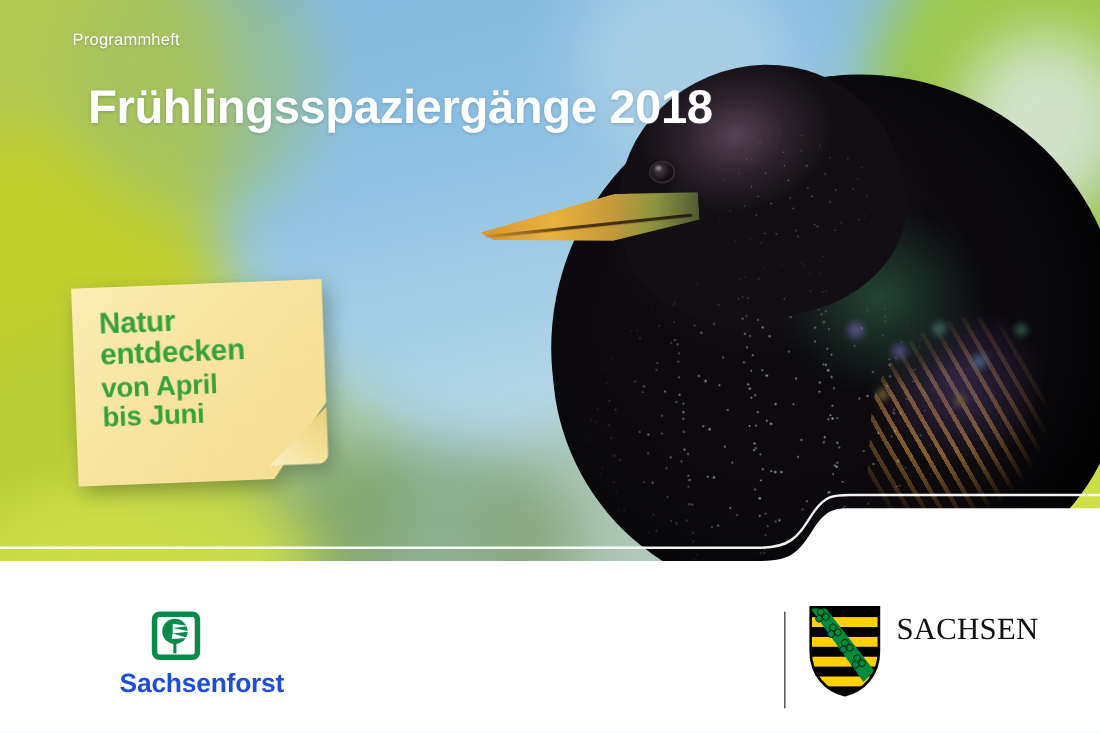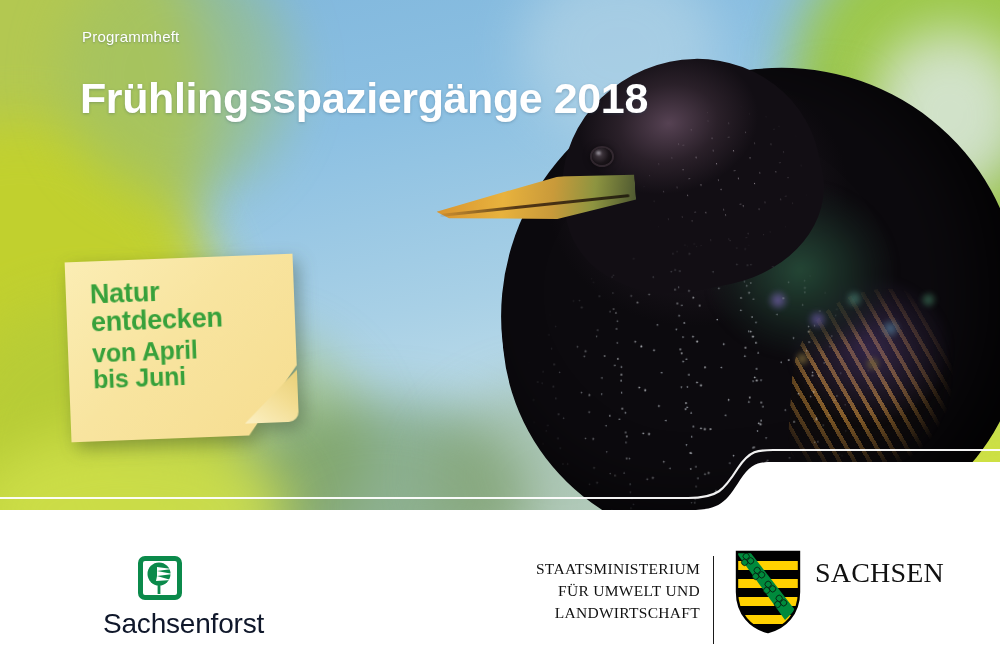--- a/index.html
+++ b/index.html
@@ -229,21 +229,21 @@
   
   .bird-soften {
     position: absolute;
     inset: 0;
     box-shadow: inset 0 0 40px 14px rgba(0,0,0,0);
   }
 
   
   .kicker {
     position: absolute;
-    left: 82px; top: 28px;
+    left: 66px; top: 28px;
     font-size: 15px;
     font-weight: 400;
     color: #ffffff;
     letter-spacing: .2px;
     text-shadow: 0 1px 2px rgba(40,70,95,.35);
   }
   .headline {
     position: absolute;
     left: 80px; top: 74px;
     font-size: 43px;
@@ -325,23 +325,23 @@
     border: 5px solid #0b8a4b;
     border-radius: 7px;
     background: #ffffff;
     overflow: hidden;
   }
   .sf-word {
     position: absolute;
     left: 0; top: 52px;
     width: 215px;
     text-align: center;
-    font-size: 28px;
-    font-weight: 400;
-    color: #0f172a;
+    font-size: 24px;
+    font-weight: 700;
+    color: #1d4ed8;
     letter-spacing: -0.2px;
   }
 
   
   .ministry {
     position: absolute;
     left: 455px; top: 48px;
     width: 245px;
     text-align: right;
     font-family: "Liberation Serif", serif;
@@ -446,25 +446,20 @@
           <circle cx="16" cy="13" r="11.5" fill="#0b8a4b"></circle>
           <rect x="14.6" y="20" width="2.8" height="13" fill="#0b8a4b"></rect>
           <path d="M14 6 L29 8  L14 10 Z" fill="#ffffff"></path>
           <path d="M14 10 L30 13 L14 15 Z" fill="#ffffff"></path>
           <path d="M14 15 L28 19 L13 20 Z" fill="#ffffff"></path>
         </svg>
       </div>
       <div class="sf-word">Sachsenforst</div>
     </div>
 
-    <div class="ministry">
-      <div>STAATSMINISTERIUM</div>
-      <div>FÜR UMWELT UND</div>
-      <div>LANDWIRTSCHAFT</div>
-    </div>
 
     <div class="divider"></div>
 
     <div class="fs-logo">
       <svg class="fs-shield" viewBox="0 0 66 84">
         <defs>
           <clipPath id="shieldClip">
             <path d="M2,2 L64,2 L64,42 C64,64 50,78 33,82 C16,78 2,64 2,42 Z"></path>
           </clipPath>
         </defs>

